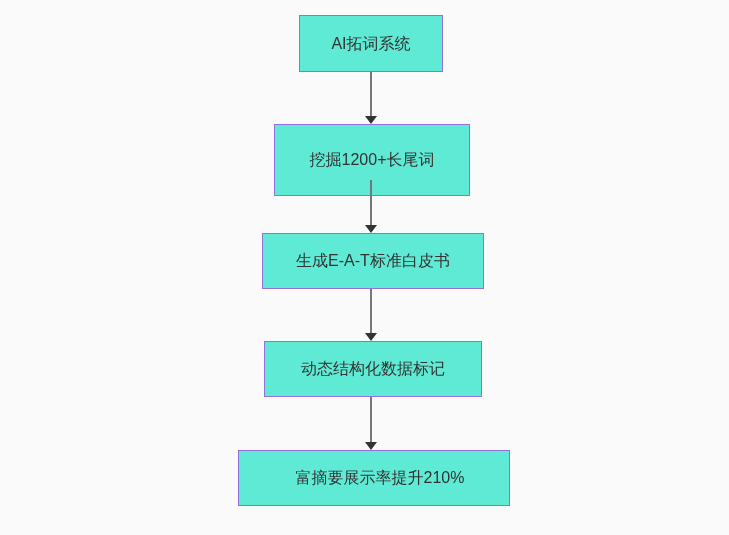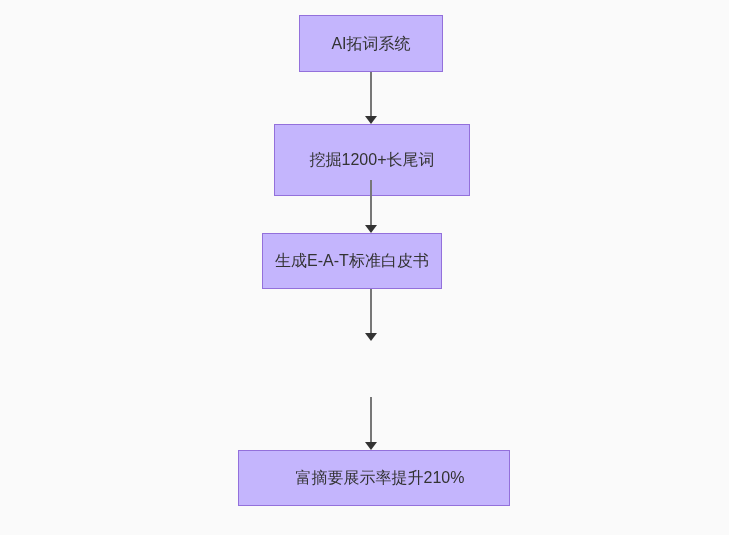--- a/index.html
+++ b/index.html
@@ -17,33 +17,33 @@
   .canvas {
     position: absolute;
     left: 0;
     top: 0;
     width: 729px;
     height: 535px;
   }
   .node {
     position: absolute;
     box-sizing: border-box;
-    background: #c4b5fd;
+    background: #5eead4;
     border: 1px solid #9370DB;
     color: #333333;
     font-size: 16px;
     display: flex;
     align-items: center;
     justify-content: center;
     text-align: center;
     line-height: 1.2;
   }
   .n1 { left: 299px; top: 15px;  width: 144px; height: 57px; }
   .n2 { left: 274px; top: 124px; width: 196px; height: 72px; }
-  .n3 { left: 262px; top: 233px; width: 180px; height: 56px; }
+  .n3 { left: 262px; top: 233px; width: 222px; height: 56px; }
   .n4 { left: 264px; top: 341px; width: 218px; height: 56px; }
   .n5 { left: 238px; top: 450px; width: 272px; height: 56px; padding-left: 12px; }
 
   .edge {
     position: absolute;
     width: 12px;          
     margin-left: -6px;    
     left: 371px;
   }
   .edge .line {
@@ -96,20 +96,23 @@
 
   <div class="node n3">
     <span>生成E-A-T标准白皮书</span>
   </div>
 
   <div class="edge e3">
     <div class="line"></div>
     <div class="head"></div>
   </div>
 
+  <div class="node n4">
+    <span>动态结构化数据标记</span>
+  </div>
 
   <div class="edge e4">
     <div class="line"></div>
     <div class="head"></div>
   </div>
 
   <div class="node n5">
     <span>富摘要展示率提升210%</span>
   </div>
 

